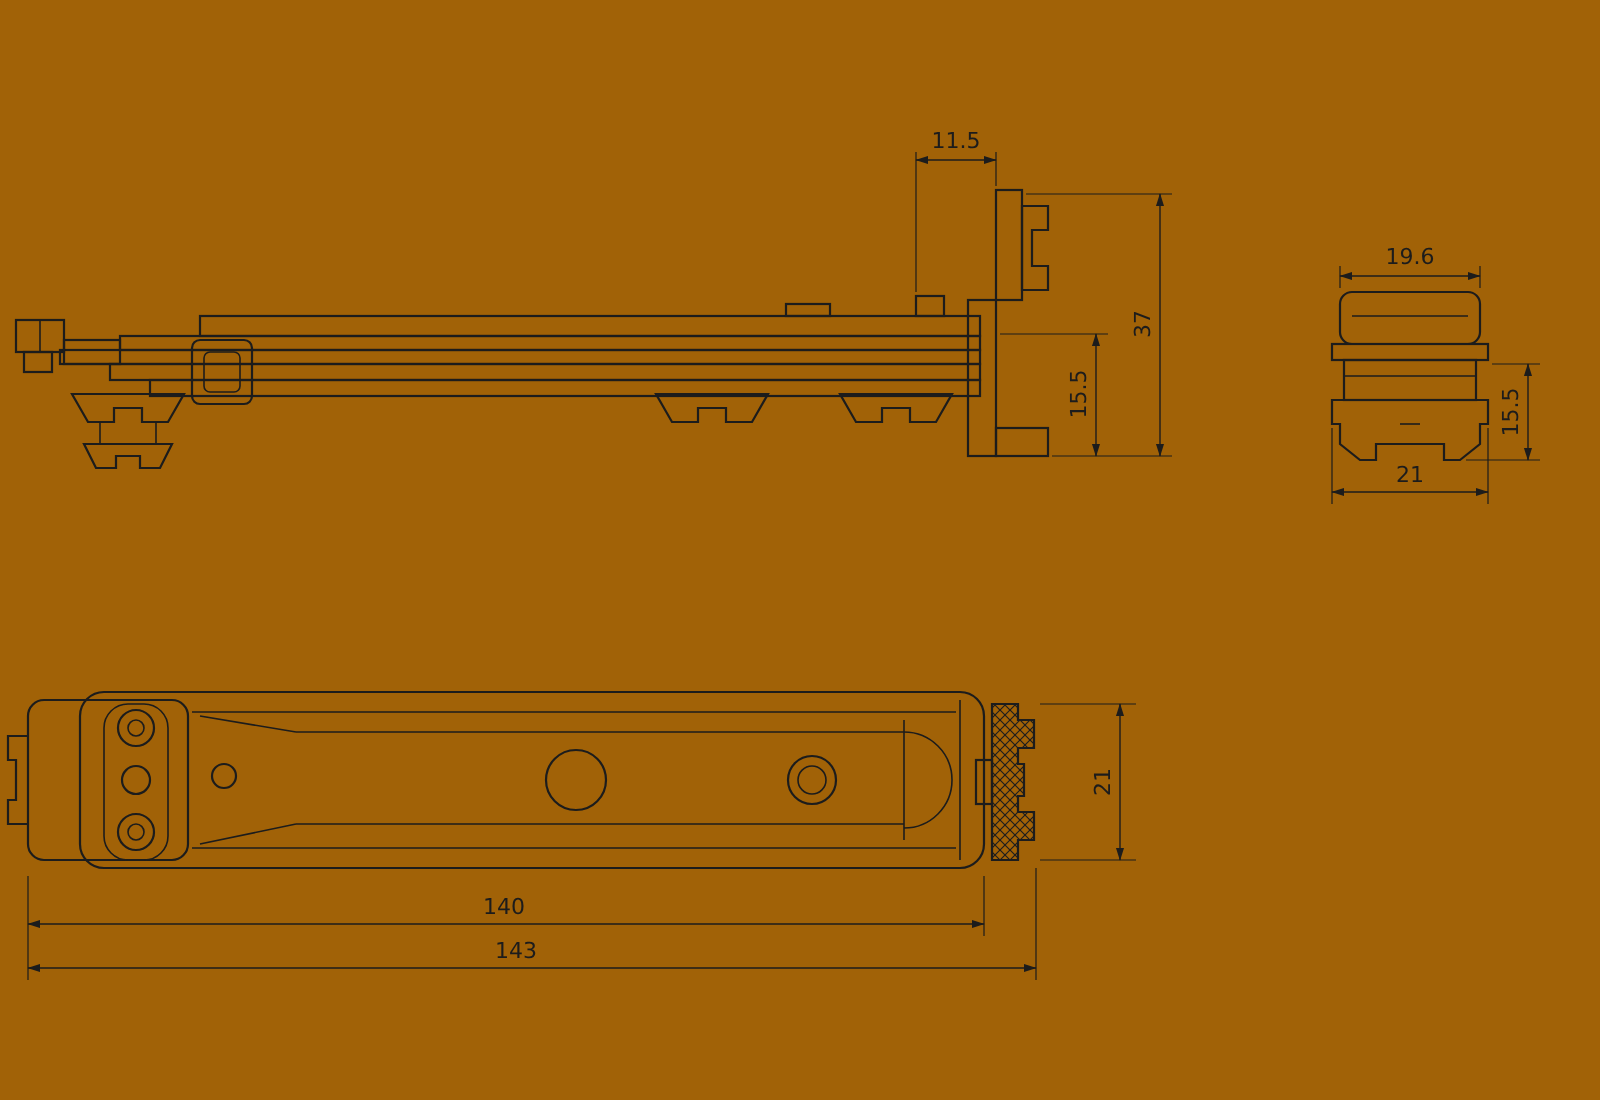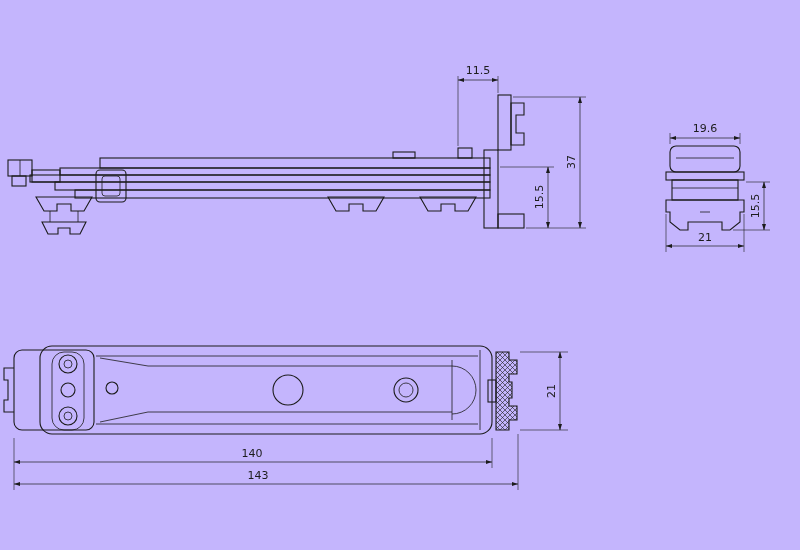--- a/index.html
+++ b/index.html
@@ -1,16 +1,16 @@
 <!DOCTYPE html>
 <html><head>
 <meta charset="utf-8">
 <style>
   html,body{margin:0;padding:0;background:#ffffff;}
-  .page{width:800px;height:550px;background:#c4b5fd;position:relative;overflow:hidden;}
+  .page{width:800px;height:550px;background:#a16207;position:relative;overflow:hidden;}
   svg{display:block;}
   .outline{fill:none;stroke:#1c1c1c;stroke-width:1.1;stroke-linejoin:miter;}
   .inner{fill:none;stroke:#1c1c1c;stroke-width:0.8;}
   .dimline{fill:none;stroke:#1c1c1c;stroke-width:0.7;}
   .extline{fill:none;stroke:#1c1c1c;stroke-width:0.6;}
   .hatched{fill:url(#hatch);stroke:#1c1c1c;stroke-width:1.1;}
   text.dimtext{font-family:"DejaVu Sans","Liberation Sans",sans-serif;font-size:11px;fill:#1c1c1c;}
 </style>
 </head>
 <body>

